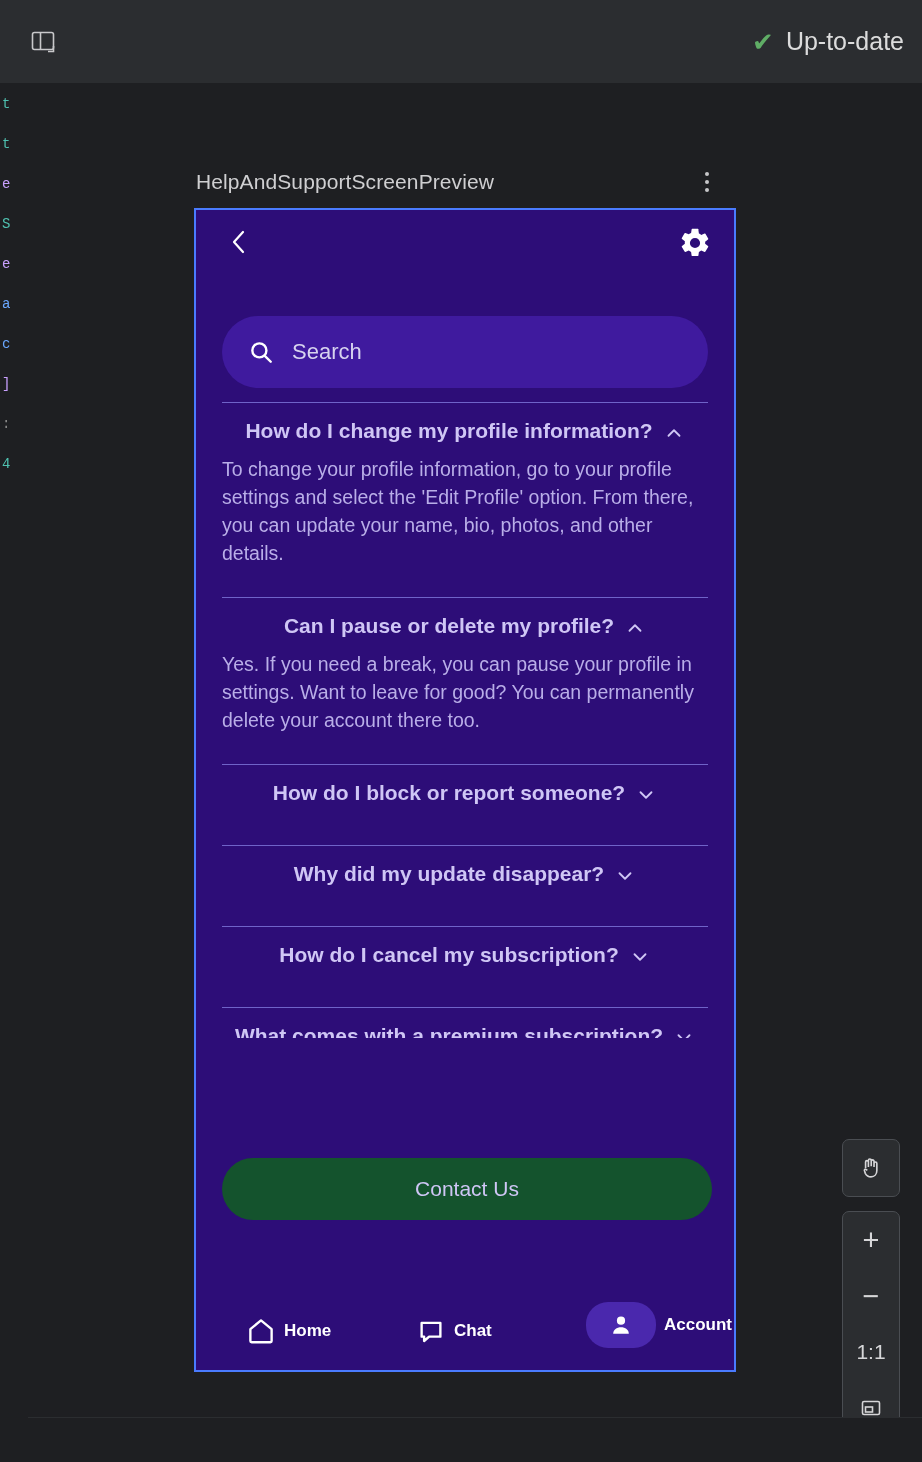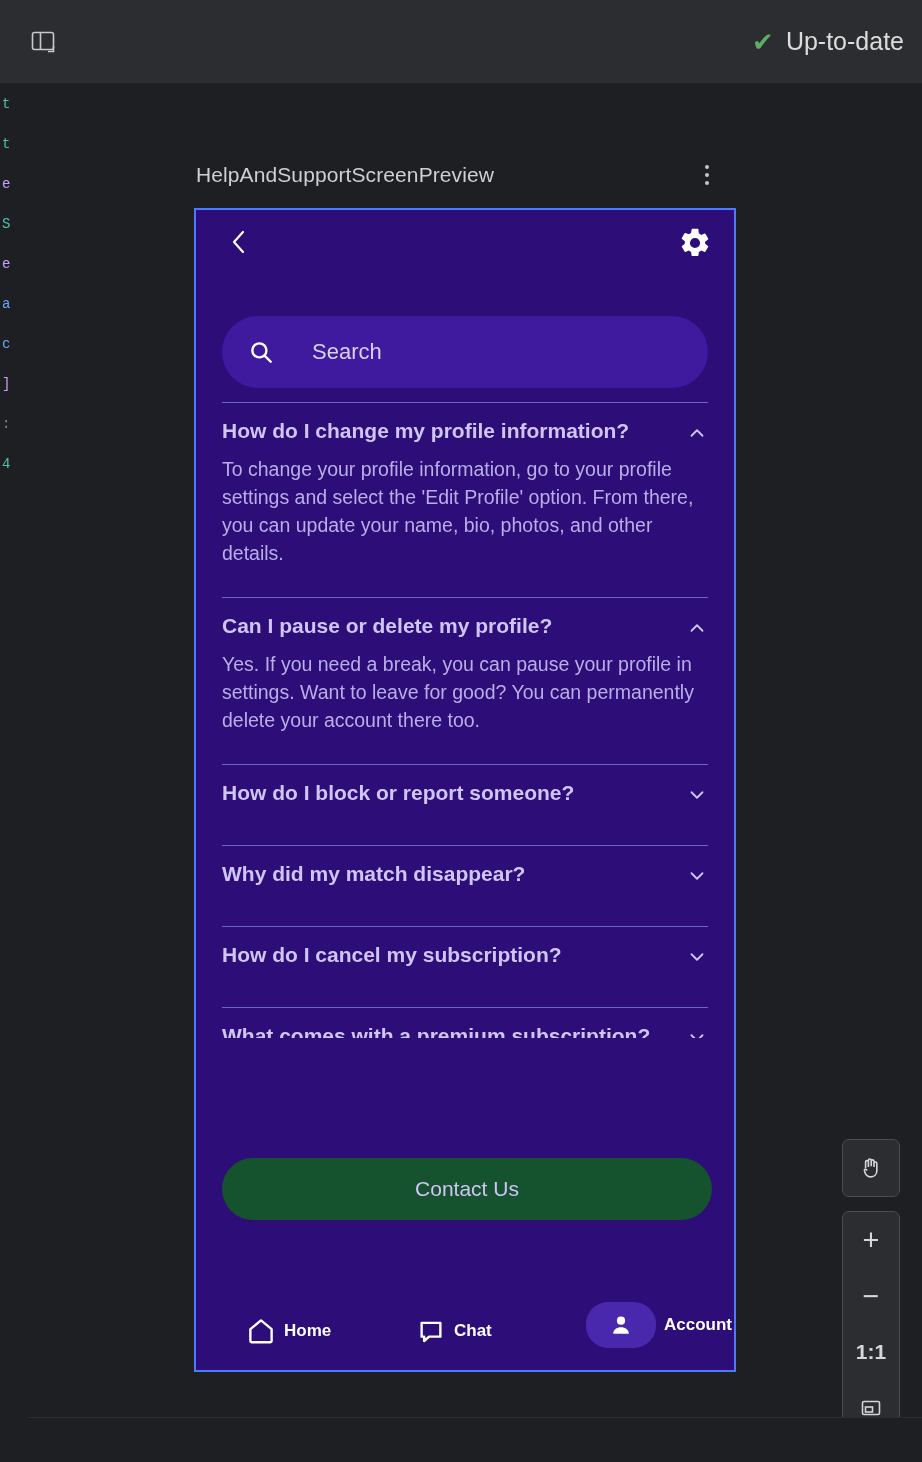--- a/index.html
+++ b/index.html
@@ -71,21 +71,21 @@
     left: 14px;
     top: 84px;
     width: 908px;
     height: 1378px;
     background: #1e1f22;
   }
 
   .preview-header {
     position: absolute;
     left: 182px;
-    top: 76px;
+    top: 83px;
     width: 524px;
     display: flex;
     align-items: center;
     justify-content: space-between;
   }
   .preview-title {
     font-size: 21px;
     color: #cfcfd1;
     letter-spacing: 0.1px;
   }
@@ -154,37 +154,36 @@
     display: flex;
     align-items: center;
     gap: 18px;
     padding-left: 26px;
     box-sizing: border-box;
   }
   .search-icon { width: 26px; height: 26px; flex: none; }
   .search-placeholder {
     font-size: 22px;
     color: #d7d3ef;
-    margin-left: 20px;
   }
 
   .faq-list {
     margin: 14px 26px 0 26px;
     position: relative;
     height: 636px;
     overflow: hidden;
   }
   .faq-item {
     border-top: 1px solid #6f63c9;
     padding-top: 14px;
   }
   .faq-q-row {
     display: flex;
     align-items: flex-start;
-    justify-content: space-between;
+    justify-content: center;
     gap: 10px;
   }
   .faq-q {
     font-size: 21px;
     font-weight: bold;
     color: #cfc6f5;
     line-height: 28px;
   }
   .chev {
     flex: none;
@@ -270,21 +269,21 @@
     display: flex;
     flex-direction: column;
     overflow: hidden;
   }
   .zoom-stack > div {
     height: 56px;
     display: flex; align-items: center; justify-content: center;
     color: #d6d6d8;
     font-size: 29px;
   }
-  .zoom-ratio { font-size: 21px !important; font-weight: bold; }
+  .zoom-ratio { font-size: 21px !important; font-weight: normal; }
 
   .bottom-bar {
     position: absolute;
     left: 14px;
     bottom: 0;
     width: 908px;
     height: 44px;
     border-top: 1px solid #2b2d30;
     background: #1e1f22;
   }
@@ -393,21 +392,21 @@
           <span class="chev">
             <svg width="22" height="22" viewBox="0 0 24 24" fill="none" stroke="#cfc6f5" stroke-width="2" stroke-linecap="round" stroke-linejoin="round">
               <polyline points="6,9 12,15 18,9"></polyline>
             </svg>
           </span>
         </div>
       </div>
 
       <div class="faq-item collapsed">
         <div class="faq-q-row">
-          <div class="faq-q">Why did my match disappear?</div>
+          <div class="faq-q">Why did my update disappear?</div>
           <span class="chev">
             <svg width="22" height="22" viewBox="0 0 24 24" fill="none" stroke="#cfc6f5" stroke-width="2" stroke-linecap="round" stroke-linejoin="round">
               <polyline points="6,9 12,15 18,9"></polyline>
             </svg>
           </span>
         </div>
       </div>
 
       <div class="faq-item collapsed">
         <div class="faq-q-row">

